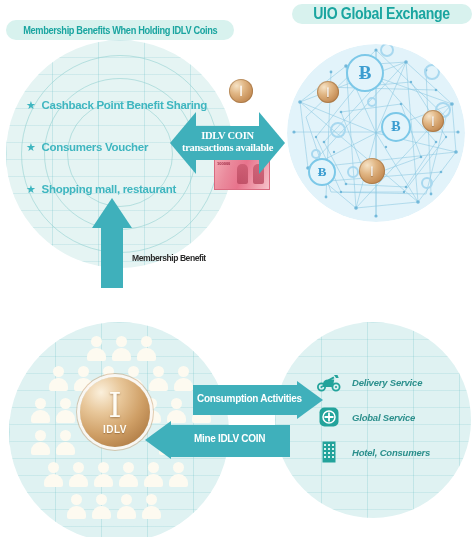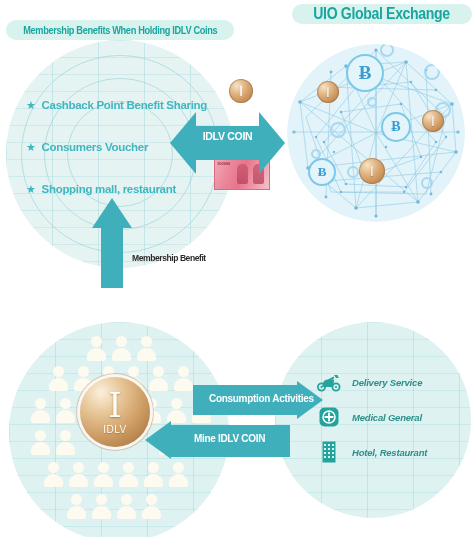--- a/index.html
+++ b/index.html
@@ -40,56 +40,56 @@
   
   .arrow-label{position:absolute;color:#fff;font-weight:700;text-align:center;
      line-height:1.15;letter-spacing:-0.3px;white-space:nowrap;}
 
   #arrow-bidir{position:absolute;left:170px;top:112px;width:115px;height:62px;}
   #arrow-bidir .body{position:absolute;left:22px;top:14px;right:22px;bottom:14px;background:#3fb0bb;}
   #arrow-bidir .tipL{position:absolute;left:0;top:0;width:26px;height:62px;
       background:#3fb0bb;clip-path:polygon(100% 0,100% 100%,0 50%);}
   #arrow-bidir .tipR{position:absolute;right:0;top:0;width:26px;height:62px;
       background:#3fb0bb;clip-path:polygon(0 0,0 100%,100% 50%);}
-  #arrow-bidir .arrow-label{left:0;right:0;top:18px;font-size:10.5px;}
+  #arrow-bidir .arrow-label{left:0;right:0;top:18px;font-size:10.5px;font-family:Liberation Serif, serif;}
 
   #arrow-up{position:absolute;left:92px;top:198px;width:40px;height:90px;}
   #arrow-up .shaft{position:absolute;left:9px;top:26px;width:22px;bottom:0;background:#3fb0bb;}
   #arrow-up .head{position:absolute;left:0;top:0;width:40px;height:30px;
       background:#3fb0bb;clip-path:polygon(50% 0,100% 100%,0 100%);}
   #lbl-membership-benefit{position:absolute;left:128px;top:252px;color:#2a2a2a;
       font-size:9.5px;font-weight:700;letter-spacing:-0.5px;white-space:nowrap;}
   #lbl-membership-benefit span{transform:scaleX(0.9);display:inline-block;}
 
   #arrow-consume{position:absolute;left:193px;top:385px;width:130px;height:30px;}
   #arrow-consume .body{position:absolute;left:0;top:0;right:24px;bottom:0;background:#3fb0bb;}
   #arrow-consume .tipR{position:absolute;right:0;top:-4px;width:26px;height:38px;
       background:#3fb0bb;clip-path:polygon(0 0,0 100%,100% 50%);}
-  #arrow-consume .arrow-label{left:16px;right:22px;top:8px;font-size:10px;}
+  #arrow-consume .arrow-label{left:4px;right:22px;top:8px;font-size:10px;}
 
   #arrow-mine{position:absolute;left:145px;top:425px;width:145px;height:32px;}
   #arrow-mine .body{position:absolute;left:24px;top:0;right:0;bottom:0;background:#3fb0bb;}
   #arrow-mine .tipL{position:absolute;left:0;top:-4px;width:26px;height:38px;
       background:#3fb0bb;clip-path:polygon(100% 0,100% 100%,0 50%);}
   #arrow-mine .arrow-label{left:24px;right:0;top:8px;font-size:10px;}
 
   
   .goldcoin{position:absolute;border-radius:50%;
     background:radial-gradient(circle at 32% 28%, #f6e3c6 0%, #e0b583 35%, #c8915a 68%, #b07a46 100%);
     box-shadow:0 0 0 1px rgba(150,105,60,.5) inset;
     display:flex;align-items:center;justify-content:center;flex-direction:column;
     color:#fff;overflow:hidden;}
 
   #idlv-coin{left:80px;top:377px;width:70px;height:70px;
      background:radial-gradient(circle at 30% 22%, #fbf0dc 0%, #e8c79a 28%, #cf9f66 58%, #b07c45 85%, #9d6a38 100%);
      box-shadow:0 0 0 3px rgba(255,255,255,.85), 0 0 0 4px rgba(190,145,95,.45);}
   #idlv-coin .roman{font-family:"Liberation Serif","DejaVu Serif",serif;
      font-size:34px;line-height:1;margin-top:6px;color:#fffdf6;
      text-shadow:0 1px 2px rgba(120,80,40,.55);}
-  #idlv-coin .tick{font-size:10px;font-weight:400;letter-spacing:.5px;
+  #idlv-coin .tick{font-size:10px;font-weight:700;letter-spacing:.5px;
      margin-top:1px;margin-bottom:6px;color:#fffdf6;
      text-shadow:0 1px 1px rgba(120,80,40,.5);}
 
   .minicoin{width:22px;height:22px;font-size:11px;}
   .minicoin .g{font-family:"Liberation Serif",serif;font-size:13px;line-height:1;
      color:#fff;text-shadow:0 1px 1px rgba(120,80,40,.6);}
 
   
   #banknote{position:absolute;left:214px;top:159px;width:54px;height:29px;
      background:linear-gradient(110deg,#f3a9b4 0%,#ea8a9c 25%,#e8738c 50%,#ef9aaa 75%,#f6c3cb 100%);
@@ -262,20 +262,21 @@
     <div class="fig" style="left:22px;"></div>
     <div class="fig" style="left:38px;"></div>
   </div>
 
   <div id="arrow-bidir">
     <div class="tipL"></div>
     <div class="body"></div>
     <div class="tipR"></div>
     <div class="arrow-label">
       <div>IDLV COIN</div>
+      <div>transactions available</div>
     </div>
   </div>
 
   <div id="arrow-up">
     <div class="head"></div>
     <div class="shaft"></div>
   </div>
   <div id="lbl-membership-benefit">
     <span>Membership Benefit</span>
   </div>
@@ -435,21 +436,21 @@
 
 
     <div class="svc">
       <span class="ico">
         <svg width="22" height="22" viewBox="0 0 22 22">
           <rect x="1.5" y="1.5" width="19" height="19" rx="5" fill="#23a39b"></rect>
           <circle cx="11" cy="11" r="6" fill="none" stroke="#fff" stroke-width="1.5"></circle>
           <path d="M11 7.2v7.6M7.2 11h7.6" stroke="#fff" stroke-width="1.8" stroke-linecap="round"></path>
         </svg>
       </span>
-      <span class="lbl">Medical General</span>
+      <span class="lbl">Global Service</span>
     </div>
 
     <div class="svc">
       <span class="ico">
         <svg width="20" height="24" viewBox="0 0 20 24">
           <rect x="3.5" y="1.5" width="13" height="21" fill="#23a39b"></rect>
           <g fill="#d9f2ef">
             <rect x="5" y="4" width="2" height="2"></rect>
               <rect x="9" y="4" width="2" height="2"></rect>
               <rect x="13" y="4" width="2" height="2"></rect>
@@ -458,21 +459,21 @@
               <rect x="13" y="8" width="2" height="2"></rect>
             <rect x="5" y="12" width="2" height="2"></rect>
               <rect x="9" y="12" width="2" height="2"></rect>
               <rect x="13" y="12" width="2" height="2"></rect>
             <rect x="5" y="16" width="2" height="2"></rect>
               <rect x="9" y="16" width="2" height="2"></rect>
               <rect x="13" y="16" width="2" height="2"></rect>
           </g>
         </svg>
       </span>
-      <span class="lbl">Hotel, Restaurant</span>
+      <span class="lbl">Hotel, Consumers</span>
     </div>
   </div>
 
   <div id="arrow-consume">
     <div class="body"></div>
     <div class="tipR"></div>
     <div class="arrow-label">Consumption Activities</div>
   </div>
 
   <div id="arrow-mine">

